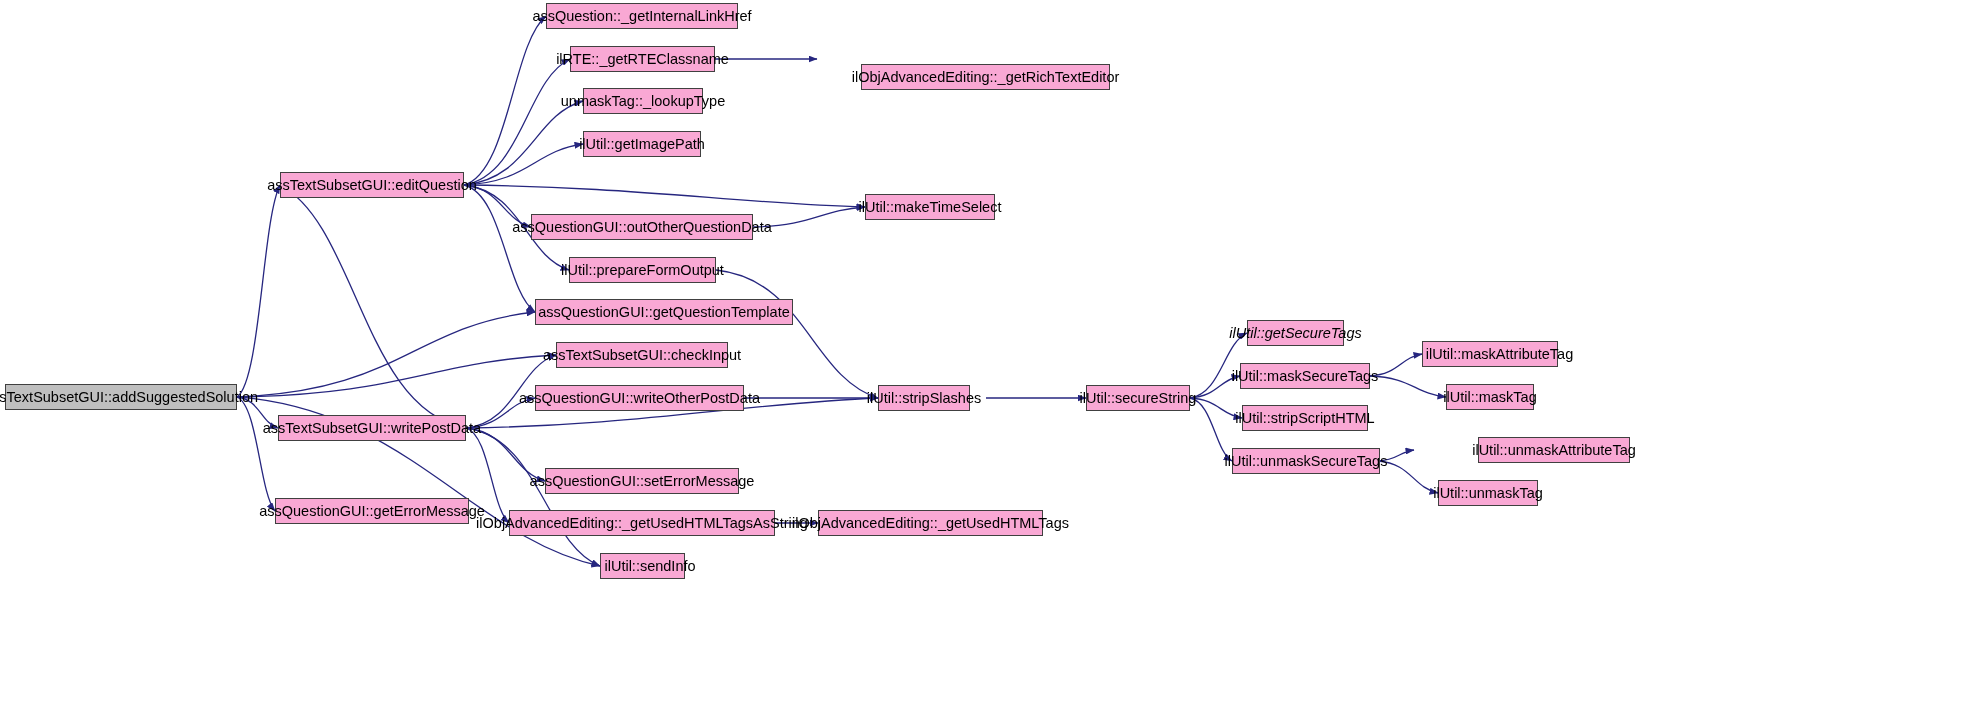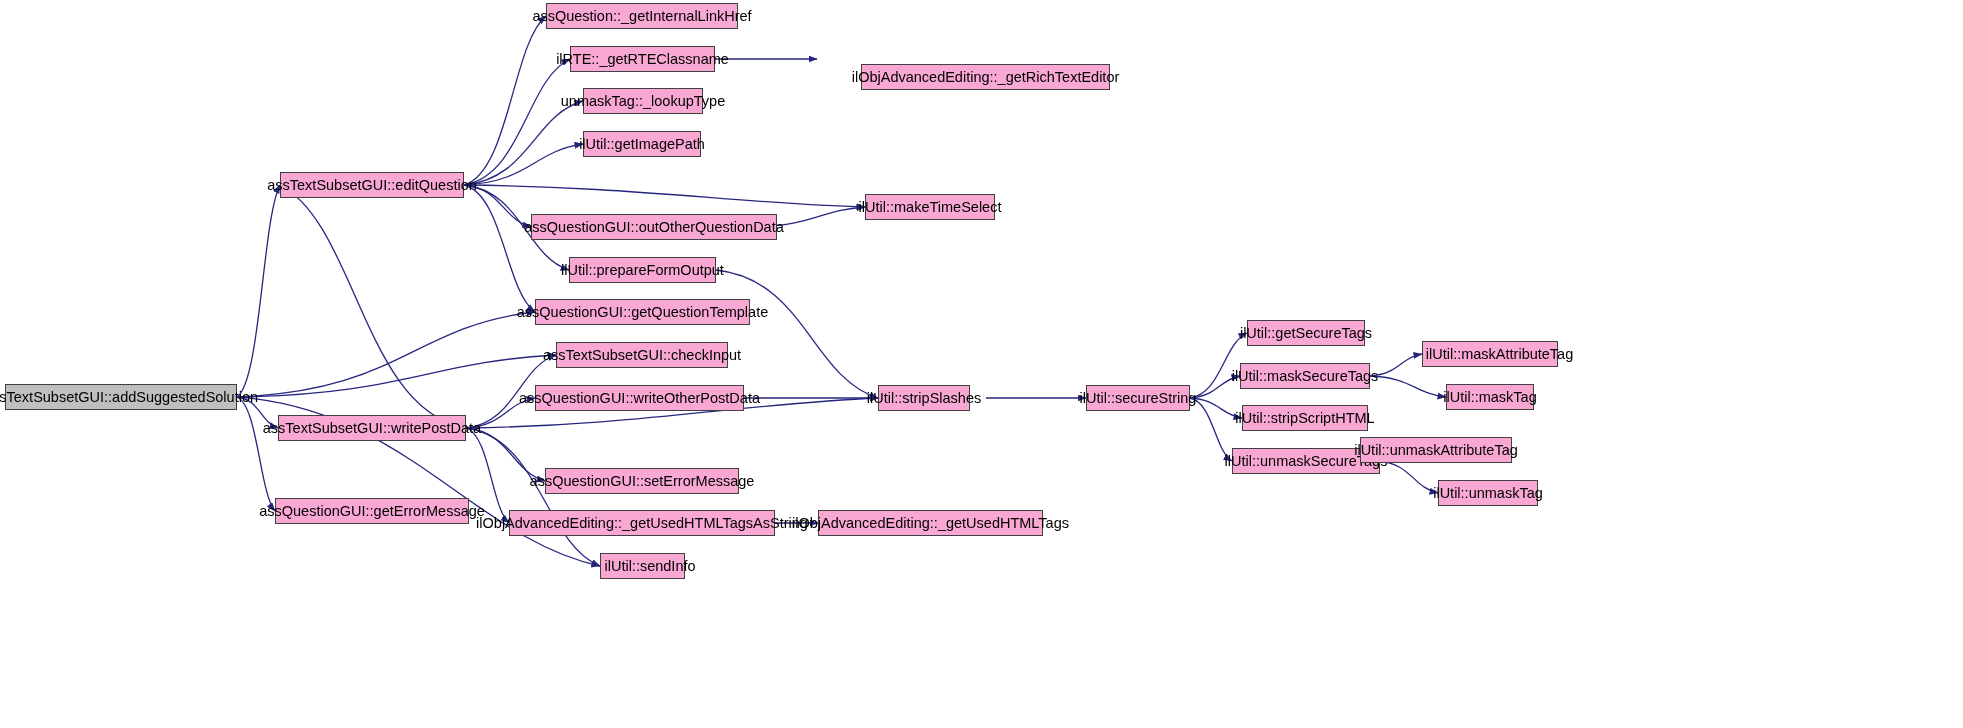--- a/index.html
+++ b/index.html
@@ -85,35 +85,35 @@
   </svg>
   <div id="nodes">
       <div class="node root" style="left: 5px; top: 384px; width: 232px;">assTextSubsetGUI::addSuggestedSolution</div>
       <div class="node" style="left: 280px; top: 172px; width: 184px;">assTextSubsetGUI::editQuestion</div>
       <div class="node" style="left: 278px; top: 415px; width: 188px;">assTextSubsetGUI::writePostData</div>
       <div class="node" style="left: 275px; top: 498px; width: 194px;">assQuestionGUI::getErrorMessage</div>
       <div class="node" style="left: 546px; top: 3px; width: 192px;">assQuestion::_getInternalLinkHref</div>
       <div class="node" style="left: 570px; top: 46px; width: 145px;">ilRTE::_getRTEClassname</div>
       <div class="node" style="left: 583px; top: 88px; width: 120px;">unmaskTag::_lookupType</div>
       <div class="node" style="left: 583px; top: 131px; width: 118px;">ilUtil::getImagePath</div>
-      <div class="node" style="left: 531px; top: 214px; width: 246px;">assQuestionGUI::outOtherQuestionData</div>
+      <div class="node" style="left: 531px; top: 214px; width: 222px;">assQuestionGUI::outOtherQuestionData</div>
       <div class="node" style="left: 569px; top: 257px; width: 147px;">ilUtil::prepareFormOutput</div>
-      <div class="node" style="left: 535px; top: 299px; width: 215px;">assQuestionGUI::getQuestionTemplate</div>
+      <div class="node" style="left: 535px; top: 299px; width: 258px;">assQuestionGUI::getQuestionTemplate</div>
       <div class="node" style="left: 556px; top: 342px; width: 172px;">assTextSubsetGUI::checkInput</div>
       <div class="node" style="left: 535px; top: 385px; width: 209px;">assQuestionGUI::writeOtherPostData</div>
       <div class="node" style="left: 545px; top: 468px; width: 194px;">assQuestionGUI::setErrorMessage</div>
       <div class="node" style="left: 509px; top: 510px; width: 266px;">ilObjAdvancedEditing::_getUsedHTMLTagsAsString</div>
       <div class="node" style="left: 600px; top: 553px; width: 85px; padding-left: 24px;">ilUtil::sendInfo</div>
       <div class="node" style="left: 817px; top: 64px; width: 249px; margin-left: 44px;">ilObjAdvancedEditing::_getRichTextEditor</div>
       <div class="node" style="left: 865px; top: 194px; width: 130px;">ilUtil::makeTimeSelect</div>
       <div class="node" style="left: 878px; top: 385px; width: 92px;">ilUtil::stripSlashes</div>
       <div class="node" style="left: 818px; top: 510px; width: 225px;">ilObjAdvancedEditing::_getUsedHTMLTags</div>
       <div class="node" style="left: 1086px; top: 385px; width: 104px;">ilUtil::secureString</div>
-      <div class="node" style="left: 1247px; top: 320px; width: 118px;">ilUtil::getSecureTags</div>
+      <div class="node" style="left: 1247px; top: 320px; width: 97px; font-style: italic;">ilUtil::getSecureTags</div>
       <div class="node" style="left: 1240px; top: 363px; width: 130px;">ilUtil::maskSecureTags</div>
       <div class="node" style="left: 1242px; top: 405px; width: 126px;">ilUtil::stripScriptHTML</div>
       <div class="node" style="left: 1232px; top: 448px; width: 148px;">ilUtil::unmaskSecureTags</div>
       <div class="node" style="left: 1422px; top: 341px; width: 136px; padding-left: 28px;">ilUtil::maskAttributeTag</div>
       <div class="node" style="left: 1446px; top: 384px; width: 88px;">ilUtil::maskTag</div>
-      <div class="node" style="left: 1360px; top: 437px; width: 152px;">ilUtil::unmaskAttributeTag</div>
+      <div class="node" style="left: 1478px; top: 437px; width: 152px;">ilUtil::unmaskAttributeTag</div>
       <div class="node" style="left: 1438px; top: 480px; width: 100px;">ilUtil::unmaskTag</div>
     </div>
 </div>
 
 </body></html>

